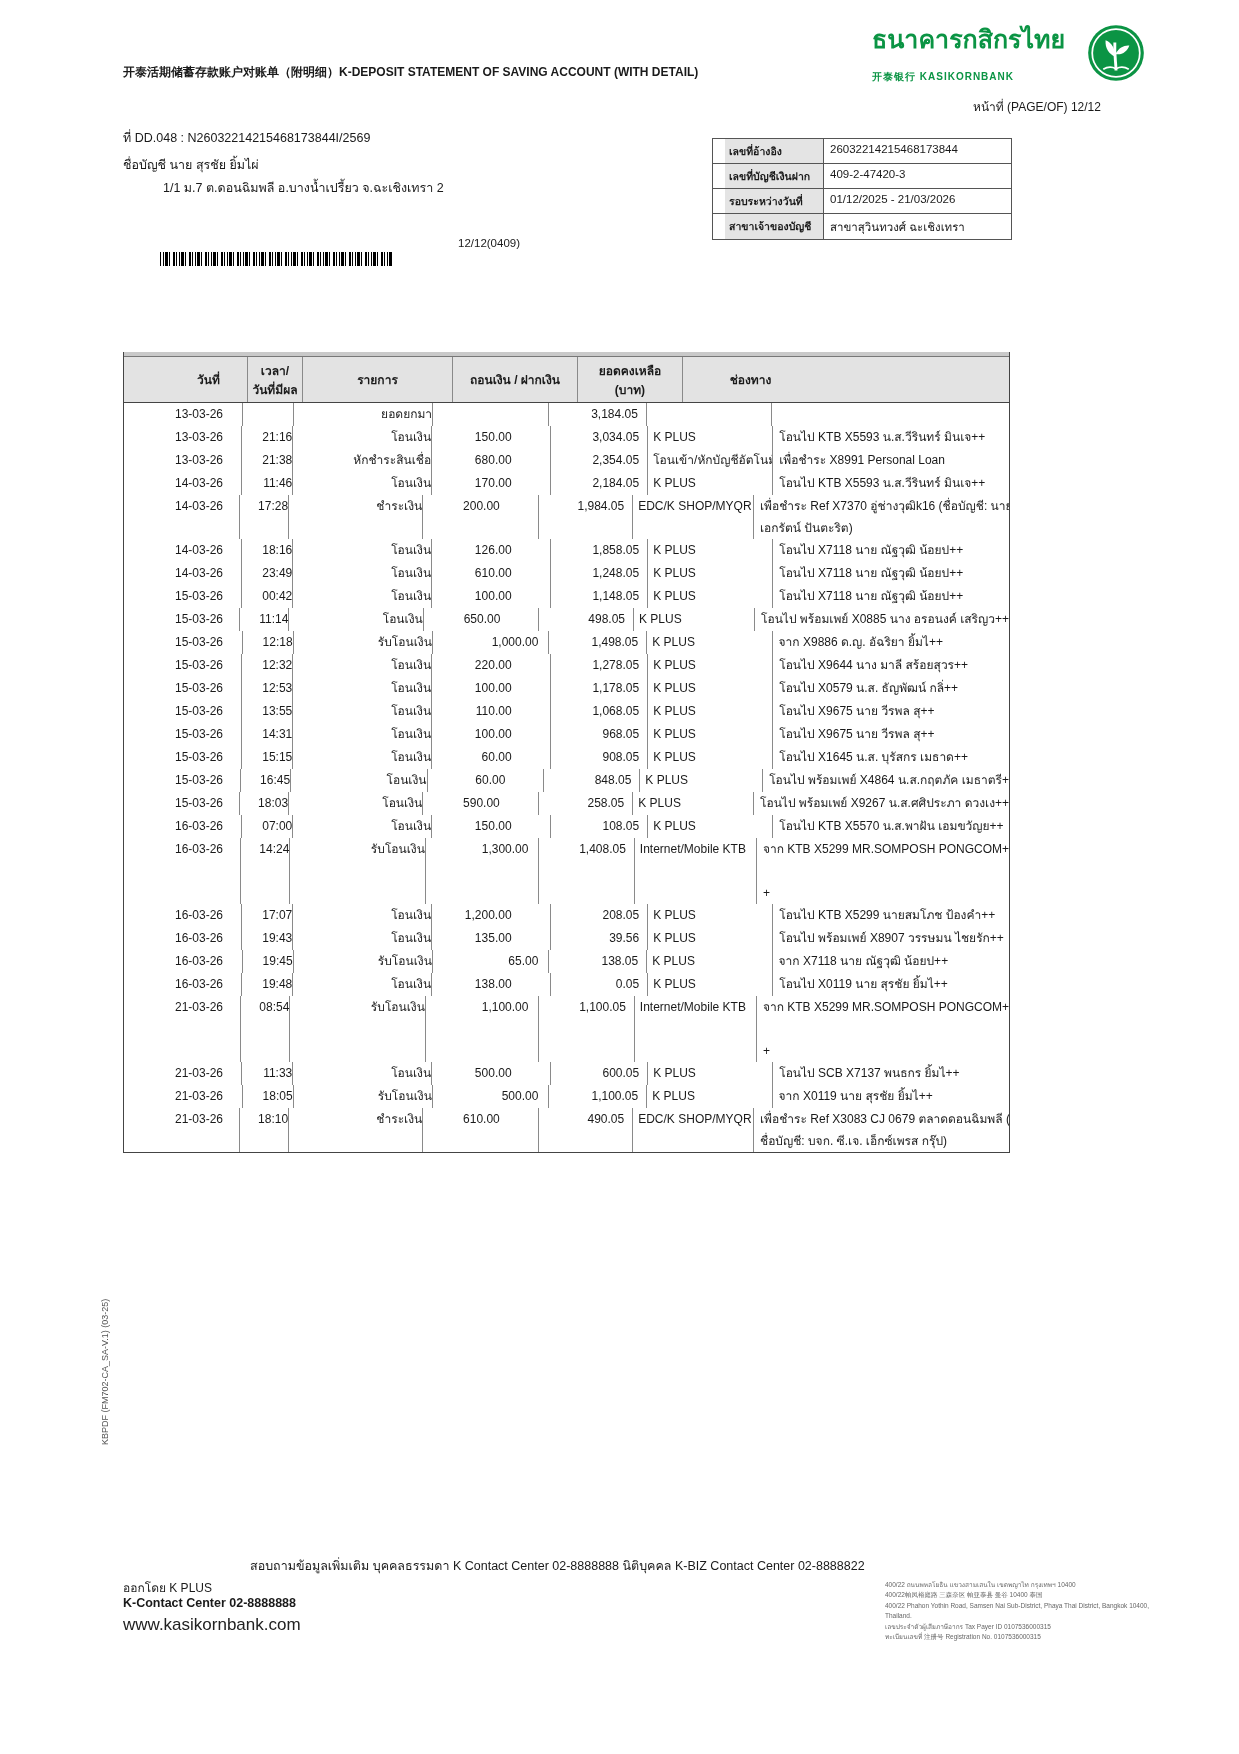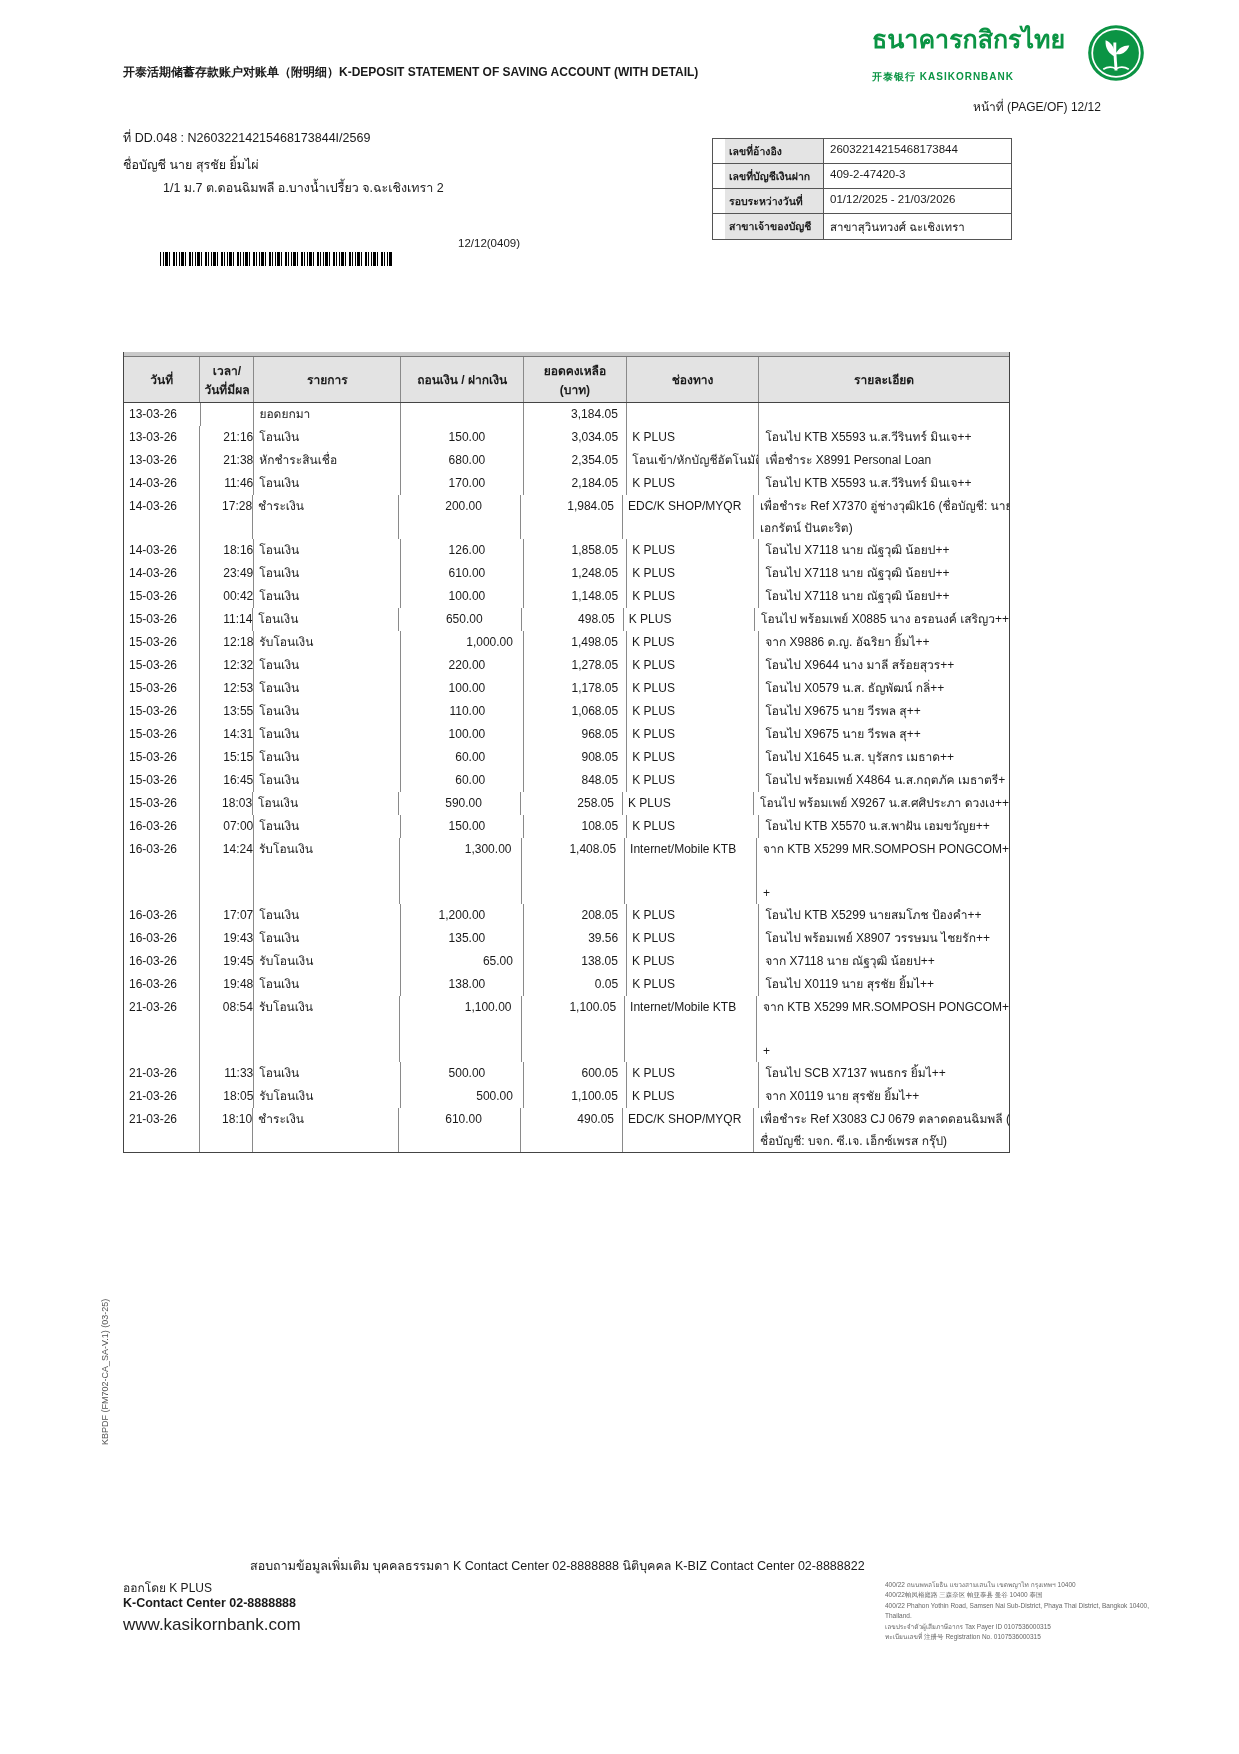--- a/index.html
+++ b/index.html
@@ -32,27 +32,27 @@
     background:repeating-linear-gradient(90deg,
       #000 0 1px,#fff 1px 3px,#000 3px 4px,#fff 4px 5px,#000 5px 8px,#fff 8px 9px,
       #000 9px 10px,#fff 10px 13px,#000 13px 15px,#fff 15px 16px); }
   .barcode-label { position:absolute; left:458px; top:237px; font-size:11.5px; }
   
   .t-table { position:absolute; left:123px; top:352px; width:887px; border:1px solid #444; border-top:none; font-size:12px; }
   .t-topband { height:5px; background:#c9c9c9; border-bottom:1px solid #777; }
   .t-head { display:flex; background:#e3e3e3; min-height:46px; font-weight:bold; border-bottom:1px solid #444; }
   .t-head > div { display:flex; flex-direction:column; justify-content:center; text-align:center; border-right:1px solid #8a8a8a; padding:2px; }
   .t-head > div:last-child, .t-row > div:last-child { border-right:none; }
-  .c-date { width:78px; } .c-time { width:55px; } .c-item { width:150px; }
+  .c-date { width:78px;margin-left:46px; } .c-time { width:55px; } .c-item { width:150px; }
   .c-amt { width:125px; } .c-bal { width:105px; } .c-chan { width:135px; } .c-det { width:255px; }
   .t-row { display:flex; min-height:23px; line-height:22px; }
   .t-row > div { border-right:1px solid #8a8a8a; }
   .t-row .c-date { padding-left:5px; }
   .t-row .c-time { text-align:right; }
-  .t-row .c-item { padding-left:5px; }
+  .t-row .c-item { padding-left:5px;text-align:right; }
   .t-row .c-amt { text-align:right; }
   .t-row .c-amt.withdraw { padding-right:38px; }
   .t-row .c-amt.deposit { padding-right:10px; }
   .t-row .c-bal { text-align:right; padding-right:8px; }
   .t-row .c-chan { padding-left:5px; white-space:nowrap; overflow:hidden; }
   .t-row .c-det { padding-left:6px; }
   .detail-line { line-height:22px; min-height:22px; white-space:nowrap; overflow:hidden; }
   
   .side-label { position:absolute; left:100px; top:1445px; transform:rotate(-90deg);
     transform-origin:left top; font-size:9px; color:#555; white-space:nowrap; }
@@ -131,23 +131,20 @@
       <div class="c-amt">
           <span>ถอนเงิน / ฝากเงิน</span>
         </div>
       <div class="c-bal">
         <span>ยอดคงเหลือ</span>
           <span>(บาท)</span>
       </div>
       <div class="c-chan">
           <span>ช่องทาง</span>
         </div>
-      <div class="c-det">
-          <span>รายละเอียด</span>
-        </div>
     </div>
     <div>
     <div class="t-row">
       <div class="c-date">13-03-26</div>
       <div class="c-time"></div>
       <div class="c-item">ยอดยกมา</div>
       <div class="c-amt"></div>
       <div class="c-bal">3,184.05</div>
       <div class="c-chan"></div>
       <div class="c-det"></div>

